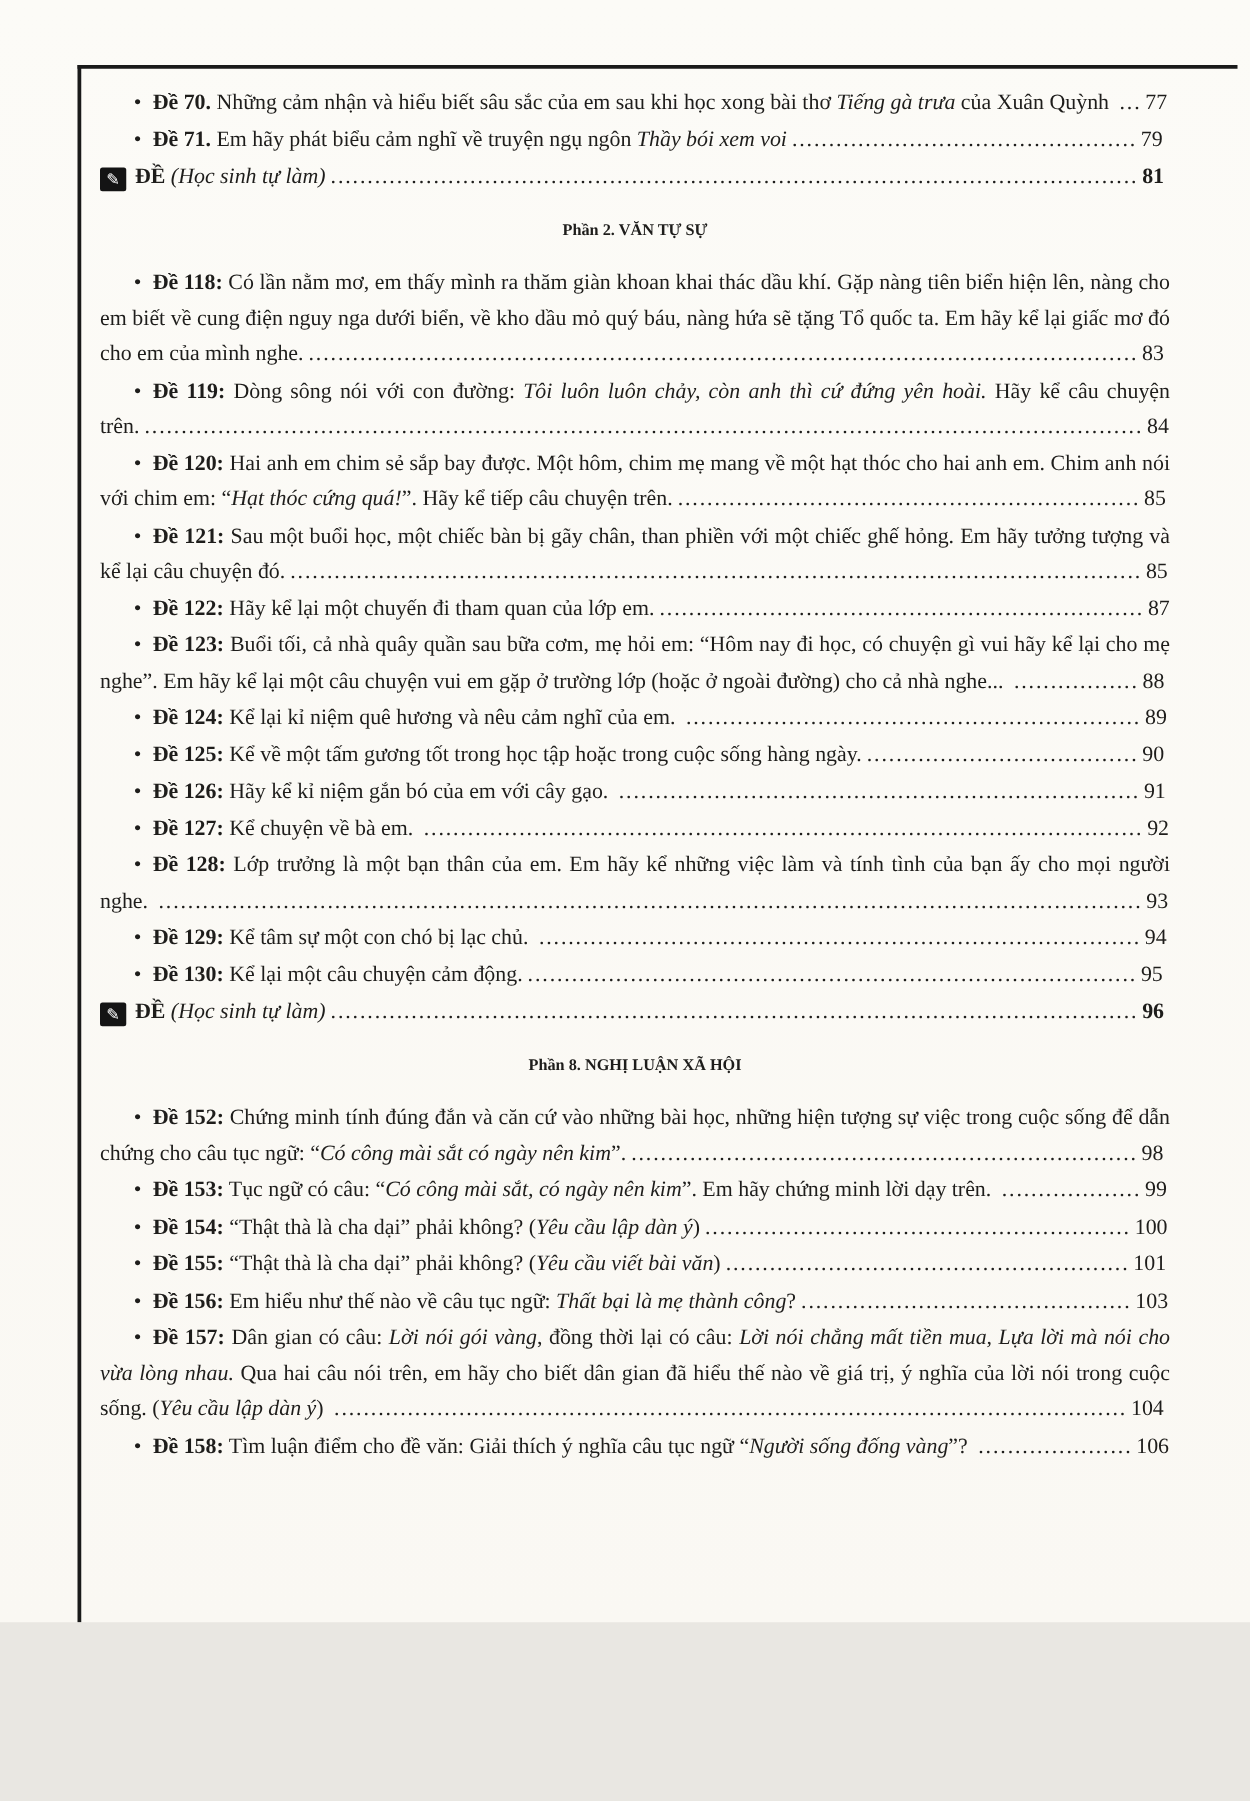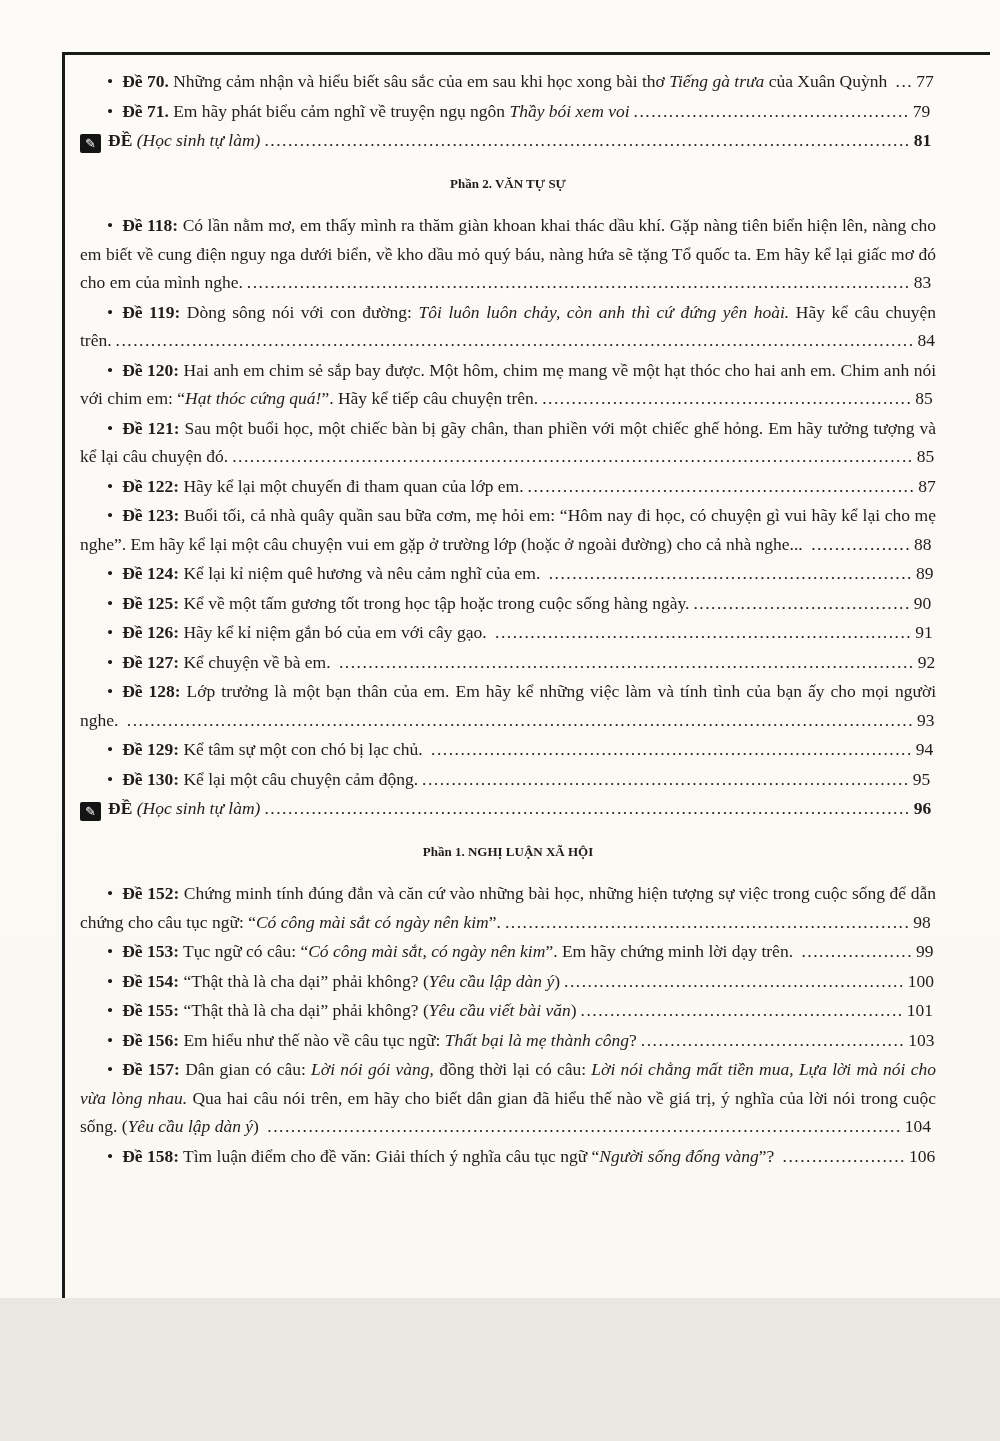--- a/index.html
+++ b/index.html
@@ -77,21 +77,21 @@
         <p class="entry"><span class="bullet">•</span><span class="b">Đề 124:</span><span> Kể lại kỉ niệm quê hương và nêu cảm nghĩ của em. </span><span class="leader">..............................................................</span><span class="pagenum">89</span></p>
         <p class="entry"><span class="bullet">•</span><span class="b">Đề 125:</span><span> Kể về một tấm gương tốt trong học tập hoặc trong cuộc sống hàng ngày.</span><span class="leader">.....................................</span><span class="pagenum">90</span></p>
         <p class="entry"><span class="bullet">•</span><span class="b">Đề 126:</span><span> Hãy kể kỉ niệm gắn bó của em với cây gạo. </span><span class="leader">.......................................................................</span><span class="pagenum">91</span></p>
         <p class="entry"><span class="bullet">•</span><span class="b">Đề 127:</span><span> Kể chuyện về bà em. </span><span class="leader">..................................................................................................</span><span class="pagenum">92</span></p>
         <p class="entry"><span class="bullet">•</span><span class="b">Đề 128:</span><span> Lớp trưởng là một bạn thân của em. Em hãy kể những việc làm và tính tình của bạn ấy cho mọi người nghe. </span><span class="leader">......................................................................................................................................</span><span class="pagenum">93</span></p>
         <p class="entry"><span class="bullet">•</span><span class="b">Đề 129:</span><span> Kể tâm sự một con chó bị lạc chủ. </span><span class="leader">..................................................................................</span><span class="pagenum">94</span></p>
         <p class="entry"><span class="bullet">•</span><span class="b">Đề 130:</span><span> Kể lại một câu chuyện cảm động.</span><span class="leader">...................................................................................</span><span class="pagenum">95</span></p>
         <p class="entry pencil-entry"><span class="pencil">✎</span><span class="b">ĐỀ </span><span class="i">(Học sinh tự làm)</span><span class="leader">..............................................................................................................</span><span class="pagenum b">96</span></p>
       </div>
       <div>
-        <div class="section-heading">Phần 1. NGHỊ LUẬN XÃ HỘI</div>
+        <div class="section-heading">Phần 8. NGHỊ LUẬN XÃ HỘI</div>
         <p class="entry"><span class="bullet">•</span><span class="b">Đề 152:</span><span> Chứng minh tính đúng đắn và căn cứ vào những bài học, những hiện tượng sự việc trong cuộc sống để dẫn chứng cho câu tục ngữ: “</span><span class="i">Có công mài sắt có ngày nên kim</span><span>”.</span><span class="leader">.....................................................................</span><span class="pagenum">98</span></p>
         <p class="entry"><span class="bullet">•</span><span class="b">Đề 153:</span><span> Tục ngữ có câu: “</span><span class="i">Có công mài sắt, có ngày nên kim</span><span>”. Em hãy chứng minh lời dạy trên. </span><span class="leader">...................</span><span class="pagenum">99</span></p>
         <p class="entry"><span class="bullet">•</span><span class="b">Đề 154:</span><span> “Thật thà là cha dại” phải không? (</span><span class="i">Yêu cầu lập dàn ý</span><span>)</span><span class="leader">..........................................................</span><span class="pagenum">100</span></p>
         <p class="entry"><span class="bullet">•</span><span class="b">Đề 155:</span><span> “Thật thà là cha dại” phải không? (</span><span class="i">Yêu cầu viết bài văn</span><span>)</span><span class="leader">.......................................................</span><span class="pagenum">101</span></p>
         <p class="entry"><span class="bullet">•</span><span class="b">Đề 156:</span><span> Em hiểu như thế nào về câu tục ngữ: </span><span class="i">Thất bại là mẹ thành công</span><span>?</span><span class="leader">.............................................</span><span class="pagenum">103</span></p>
         <p class="entry"><span class="bullet">•</span><span class="b">Đề 157:</span><span> Dân gian có câu: </span><span class="i">Lời nói gói vàng</span><span>, đồng thời lại có câu: </span><span class="i">Lời nói chẳng mất tiền mua, Lựa lời mà nói cho vừa lòng nhau.</span><span> Qua hai câu nói trên, em hãy cho biết dân gian đã hiểu thế nào về giá trị, ý nghĩa của lời nói trong cuộc sống. (</span><span class="i">Yêu cầu lập dàn ý</span><span>) </span><span class="leader">............................................................................................................</span><span class="pagenum">104</span></p>
         <p class="entry"><span class="bullet">•</span><span class="b">Đề 158:</span><span> Tìm luận điểm cho đề văn: Giải thích ý nghĩa câu tục ngữ “</span><span class="i">Người sống đống vàng</span><span>”? </span><span class="leader">.....................</span><span class="pagenum">106</span></p>
       </div>
     </div>
 

